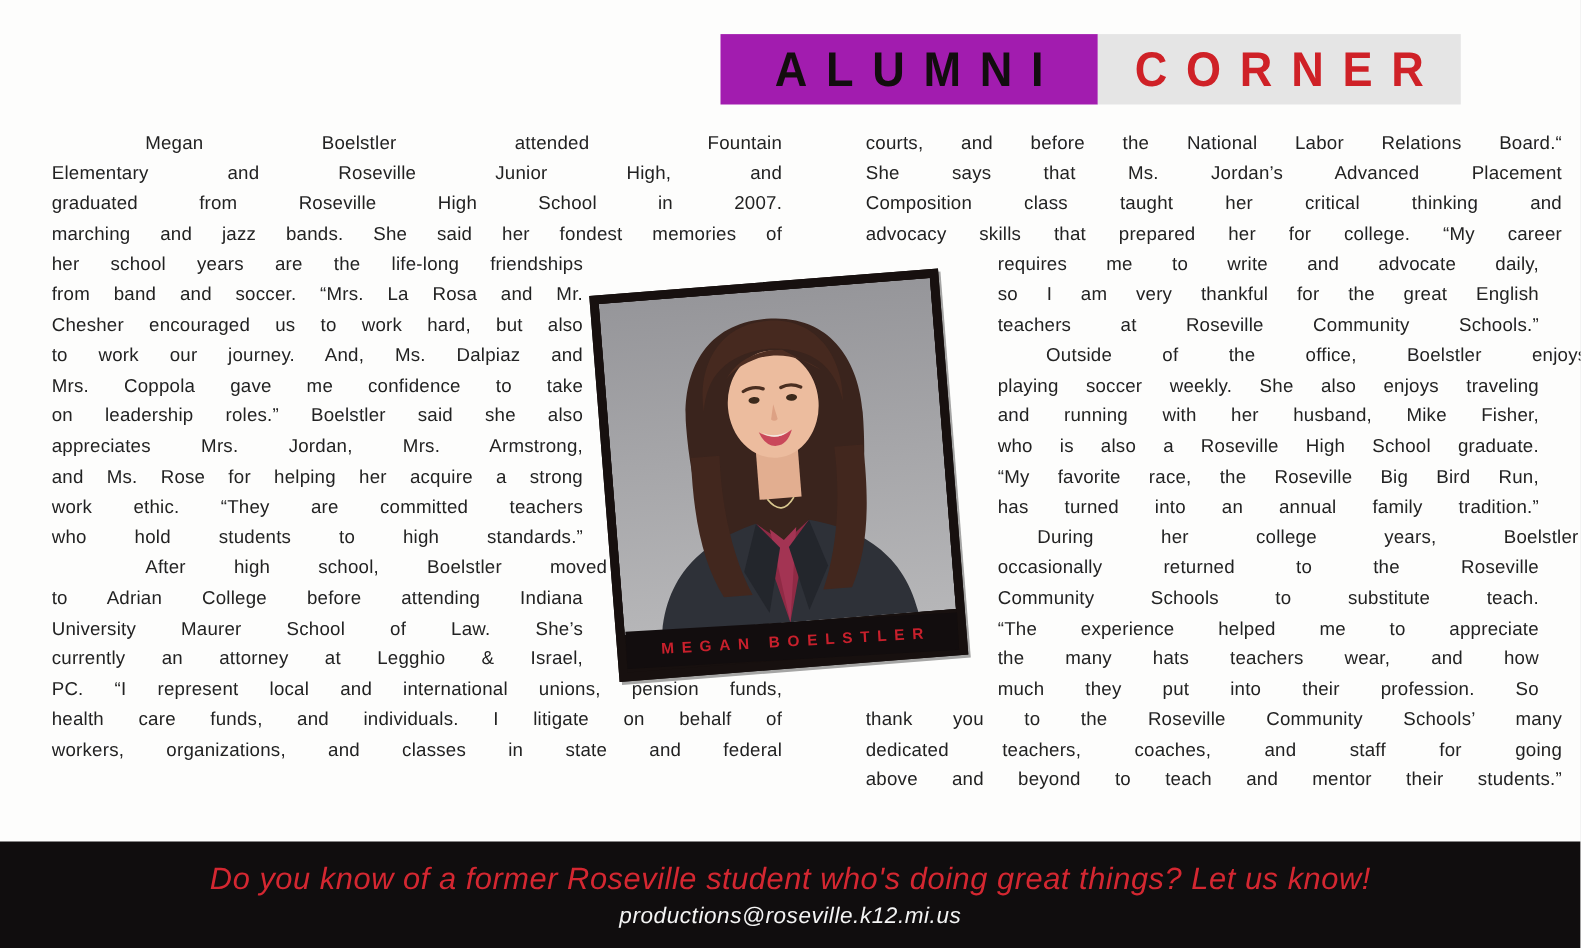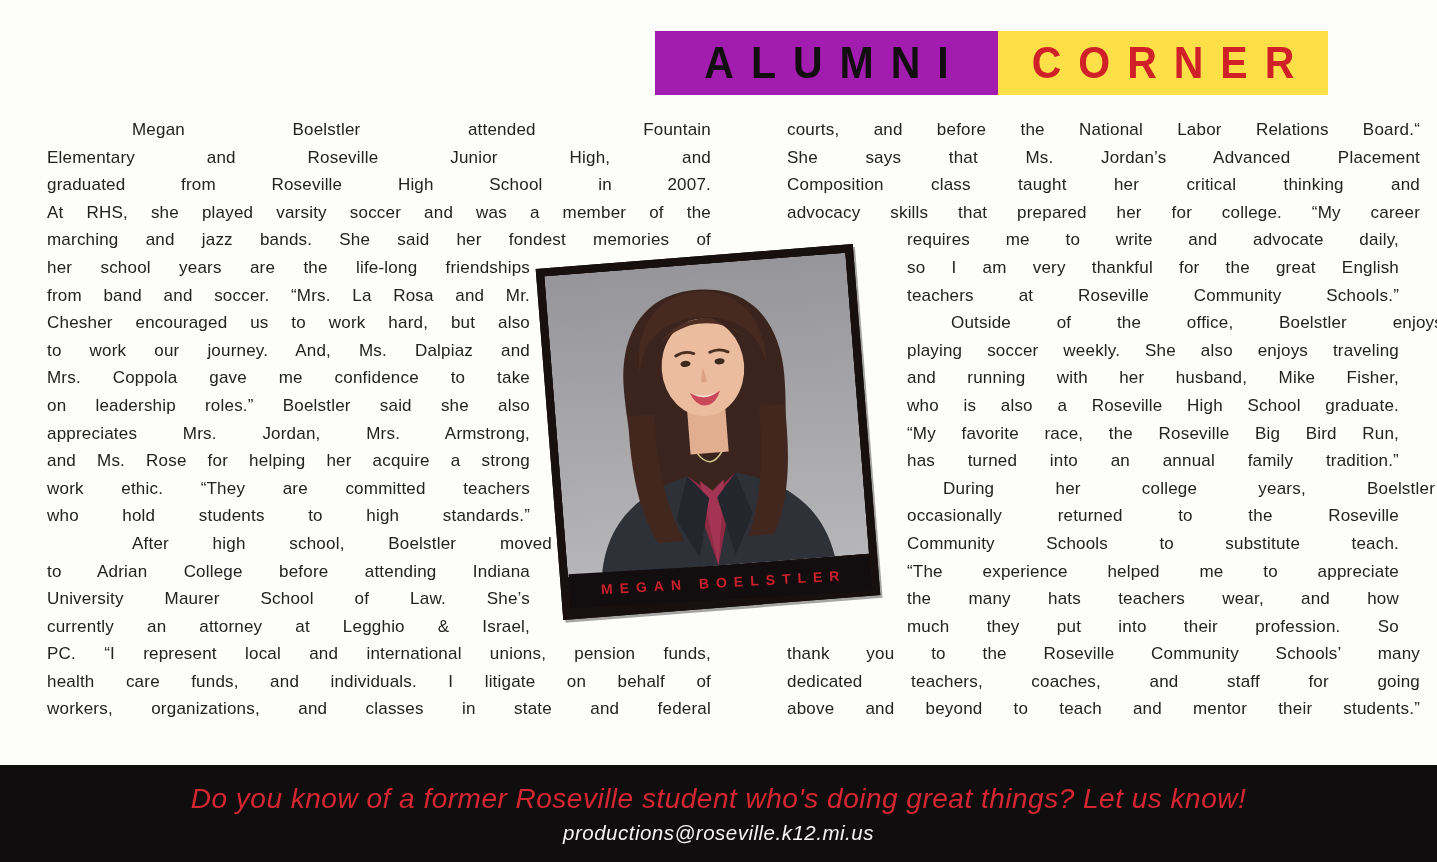--- a/index.html
+++ b/index.html
@@ -6,21 +6,21 @@
   .page{
     position:relative;width:1437px;height:862px;margin:0 auto;
     background:#fdfdfc;overflow:hidden;
     font-family:"Liberation Sans",sans-serif;color:#222;
   }
 
   
   .banner{position:absolute;left:655px;top:31px;width:673px;height:64px;display:flex;}
   .banner .half{display:flex;align-items:center;justify-content:center;height:100%;}
   .banner .red-box{width:343px;background:#a21caf;}
-  .banner .black-box{width:330px;background:#fde047;align-items:center;}
+  .banner .black-box{width:330px;background:#e5e5e5;align-items:center;}
   .banner .word{
     font-weight:bold;font-size:41px;letter-spacing:17px;padding-left:17px;
     transform:scaleY(1.08);white-space:nowrap;
   }
   .banner .red-box .word{color:#120d0e;}
   .banner .black-box .word{color:#cf2127;}
 
   
   .col{position:absolute;top:116px;font-size:17px;}
   #col-left{left:47px;width:664px;}
@@ -75,21 +75,20 @@
     </div>
     <div class="half black-box">
       <span class="word">CORNER</span>
     </div>
   </div>
 
   <div class="col" id="col-left">
       <div class="line wide" style="padding-left: 85px;">Megan Boelstler attended Fountain</div>
       <div class="line wide">Elementary and Roseville Junior High, and</div>
       <div class="line wide">graduated from Roseville High School in 2007.</div>
-      <div class="line wide">At RHS, she played varsity soccer and was a member of the</div>
       <div class="line wide">marching and jazz bands.  She said her fondest memories of</div>
       <div class="line narrow">her school years are the life-long friendships</div>
       <div class="line narrow">from band and soccer.  “Mrs. La Rosa and Mr.</div>
       <div class="line narrow">Chesher encouraged us to work hard, but also</div>
       <div class="line narrow">to work our journey.  And, Ms. Dalpiaz and</div>
       <div class="line narrow">Mrs. Coppola gave me confidence to take</div>
       <div class="line narrow">on leadership roles.”  Boelstler said she also</div>
       <div class="line narrow">appreciates Mrs. Jordan, Mrs. Armstrong,</div>
       <div class="line narrow">and Ms. Rose for helping her acquire a strong</div>
       <div class="line narrow">work ethic. “They are committed teachers</div>

